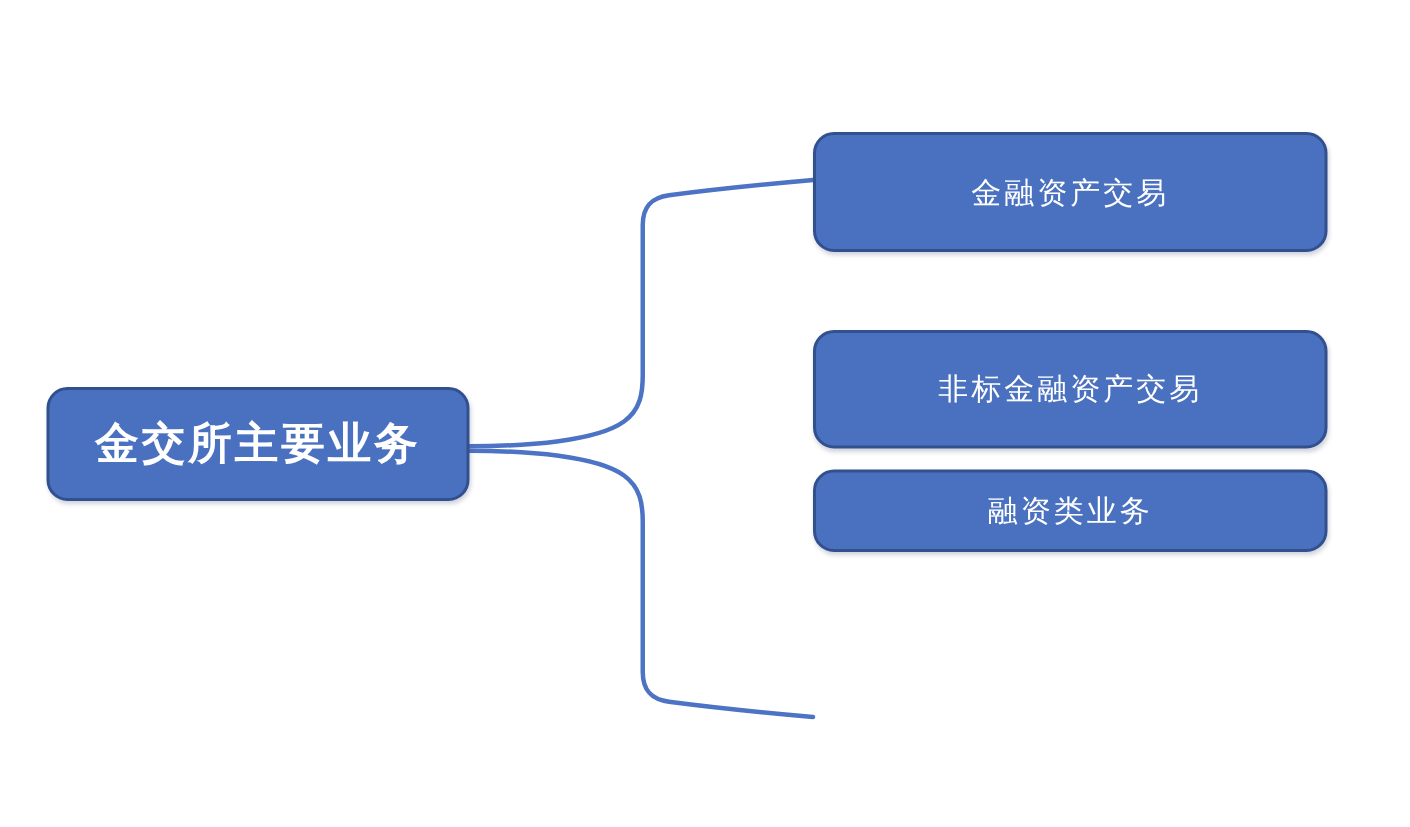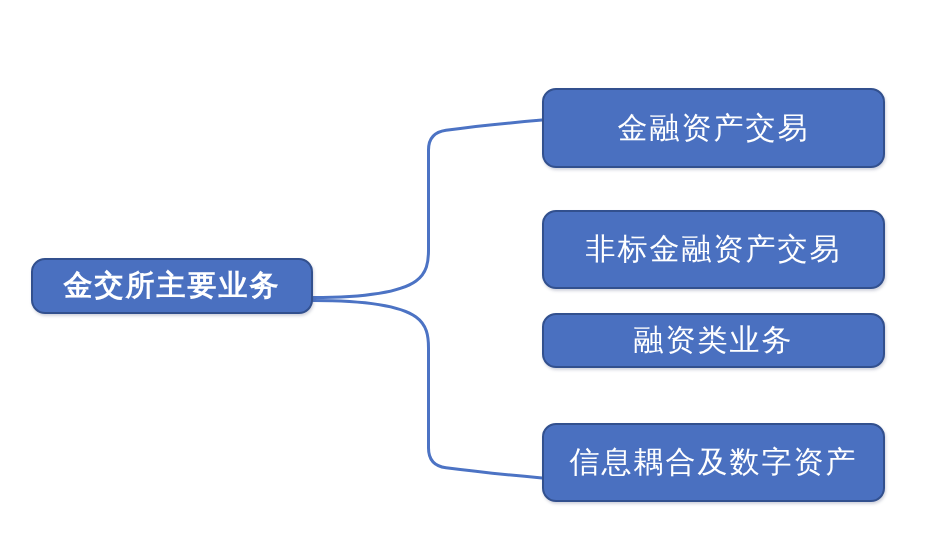--- a/index.html
+++ b/index.html
@@ -34,33 +34,33 @@
     align-items: center;
     justify-content: center;
     text-align: center;
     letter-spacing: 2px;
     box-shadow: 1px 2px 3px rgba(70, 80, 120, 0.25);
   }
   .node-root {
     left: 31px;
     top: 258px;
     width: 282px;
-    height: 56px;
+    height: 76px;
     font-size: 29px;
     font-weight: 700;
   }
   .node-child {
     left: 542px;
     width: 343px;
     height: 80px;
-    font-size: 30px;
+    font-size: 20px;
     font-weight: 400;
   }
   .node-child-1 { top: 88px; }
-  .node-child-2 { top: 210px; height: 79px; }
+  .node-child-2 { top: 220px; height: 79px; }
   .node-child-3 { top: 313px; height: 55px; }
   .node-child-4 { top: 423px; height: 79px; }
 </style>
 </head>
 <body>
 
 <div class="stage">
 
   <svg class="connector-svg" viewBox="0 0 940 551" xmlns="http://www.w3.org/2000/svg">
     <path d="M 313 297.5 C 352 297.5 398 294 416 281 C 427 273 428.5 262 428.5 250
@@ -78,17 +78,14 @@
   </div>
 
   <div class="node node-child node-child-2">
     <span>非标金融资产交易</span>
   </div>
 
   <div class="node node-child node-child-3">
     <span>融资类业务</span>
   </div>
 
-  <div class="node node-child node-child-4">
-    <span>信息耦合及数字资产</span>
-  </div>
 
 </div>
 
 </body></html>

